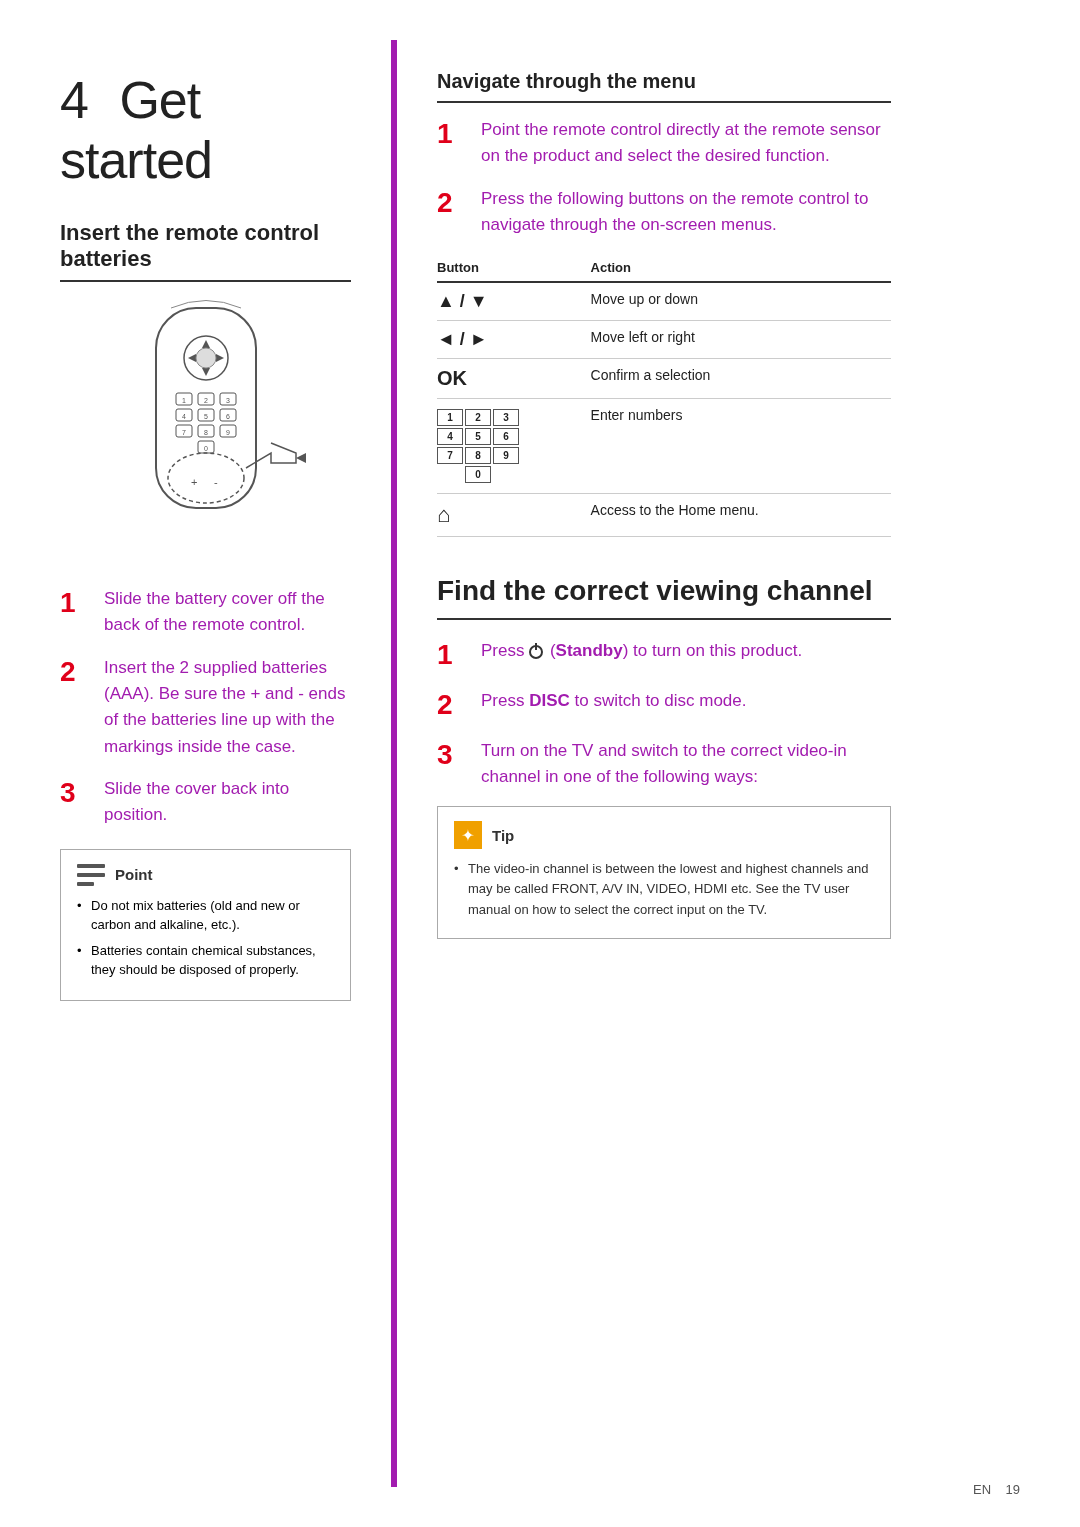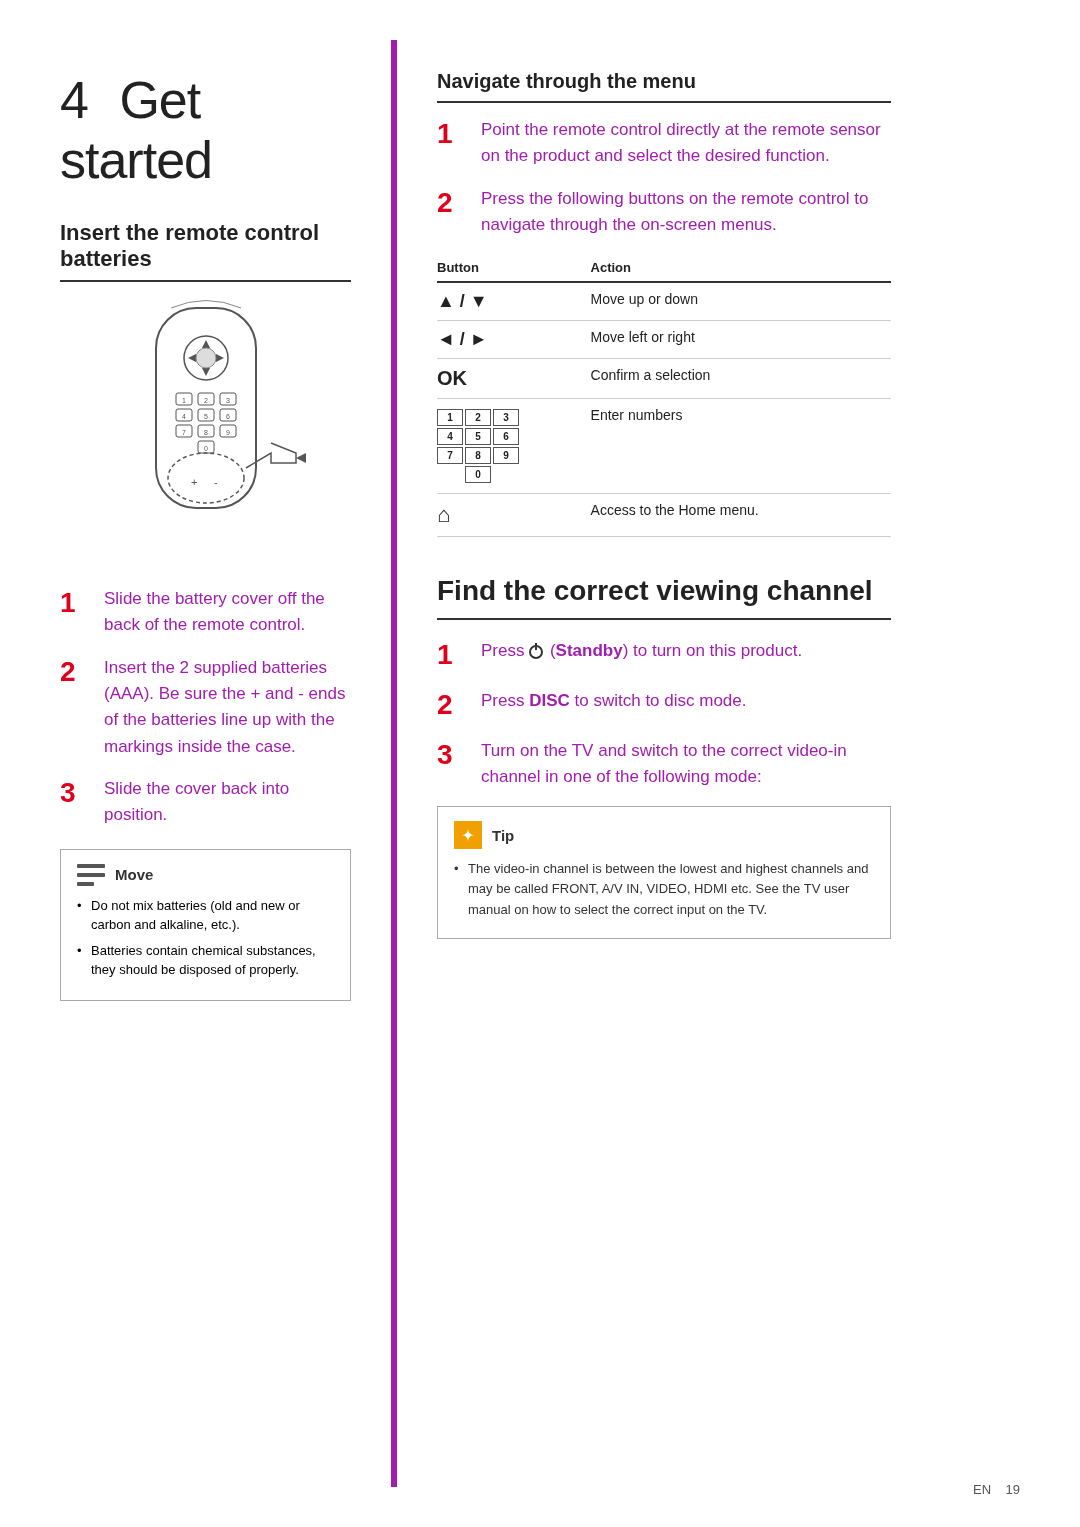--- a/index.html
+++ b/index.html
@@ -386,21 +386,21 @@
       </div>
     </div>
 
     <div class="note-box">
       <div class="note-header">
         <div class="note-icon">
           <div class="note-icon-line"></div>
           <div class="note-icon-line"></div>
           <div class="note-icon-line" style="width:60%"></div>
         </div>
-        <span class="note-label">Move</span>
+        <span class="note-label">Point</span>
       </div>
       <ul class="note-bullets">
         <li>Do not mix batteries (old and new or carbon and alkaline, etc.).</li>
         <li>Batteries contain chemical substances, they should be disposed of properly.</li>
       </ul>
     </div>
   </div>
 
   <div class="right-col">
 
@@ -476,21 +476,21 @@
       <div class="step">
         <span class="step-num">2</span>
         <span class="step-text">
           Press <b>DISC</b> to switch to disc mode.
         </span>
       </div>
 
       <div class="step">
         <span class="step-num">3</span>
         <div>
-          <span class="step-text">Turn on the TV and switch to the correct video-in channel in one of the following mode:</span>
+          <span class="step-text">Turn on the TV and switch to the correct video-in channel in one of the following ways:</span>
         </div>
       </div>
 
       <div class="tip-box">
         <div class="tip-header">
           <div class="tip-icon">
             <span class="tip-icon-star">✦</span>
           </div>
           <span class="tip-label">Tip</span>
         </div>

